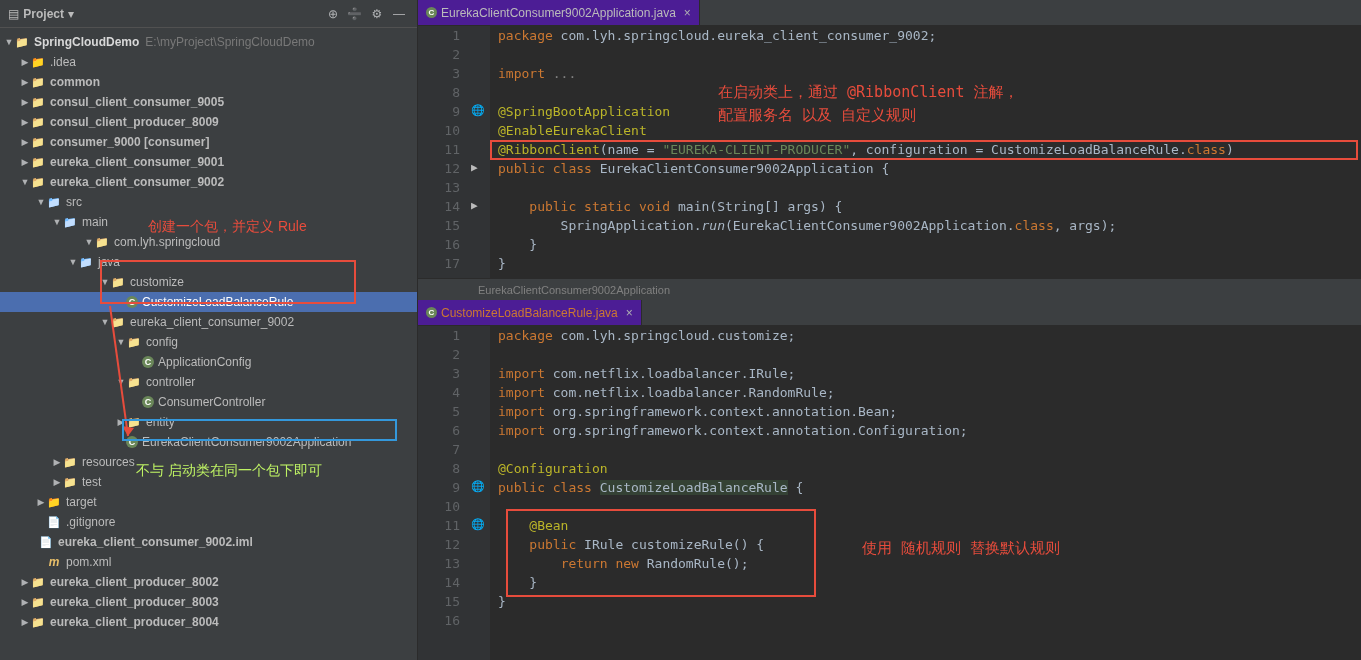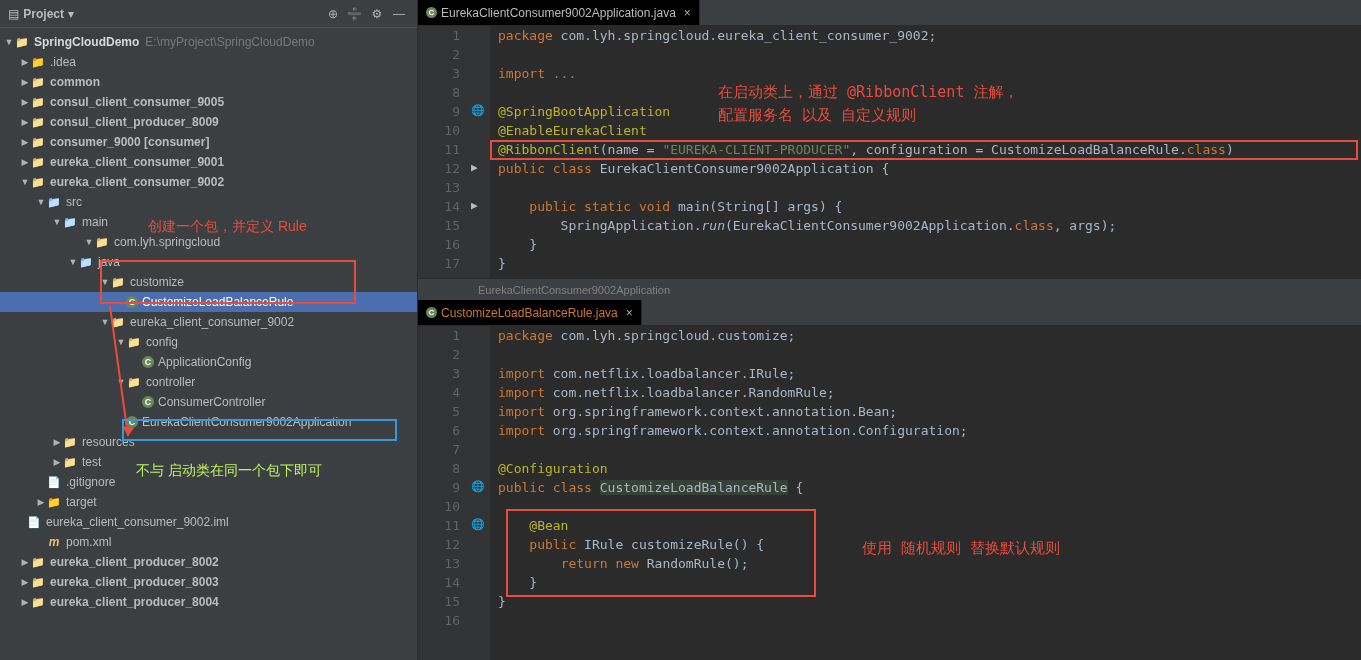--- a/index.html
+++ b/index.html
@@ -34,21 +34,21 @@
 .overlay-text { position: absolute; font-size: 14px; pointer-events: none; font-weight: normal; }
 .overlay-text.red { color: #e74c3c; }
 .overlay-text.blue { color: #bef264; }
 .red-arrow { position: absolute; pointer-events: none; }
 
 .editors { flex: 1; display: flex; flex-direction: column; background: #2b2b2b; }
 .editor-pane { display: flex; flex-direction: column; }
 .editor-pane.top { height: 300px; }
 .editor-pane.bottom { flex: 1; }
 .tab-bar { background: #3c3f41; display: flex; height: 26px; border-bottom: 1px solid #2b2b2b; }
-.tab { display: flex; align-items: center; padding: 0 8px; background: #000000; color: #bbbbbb; cursor: pointer; border-right: 1px solid #2b2b2b; }
+.tab { display: flex; align-items: center; padding: 0 8px; background: #4c1d95; color: #bbbbbb; cursor: pointer; border-right: 1px solid #2b2b2b; }
 .tab .tab-icon { width: 14px; height: 14px; margin-right: 4px; display: inline-flex; align-items: center; justify-content: center; }
 .tab .tab-icon.java { background: #6a8759; border-radius: 50%; width: 11px; height: 11px; }
 .tab .tab-icon.java::before { content: "C"; color: #fff; font-size: 8px; font-weight: bold; }
 .tab .close-icon { margin-left: 8px; color: #afb1b3; cursor: pointer; font-size: 12px; }
 .tab.orange-text { color: #cc7832; }
 .code-area { flex: 1; display: flex; font-family: "Consolas", monospace; font-size: 13px; background: #2b2b2b; position: relative; overflow: hidden; }
 .gutter { width: 50px; text-align: right; padding-right: 8px; color: #606366; user-select: none; background: #313335; }
 .gutter-icons { width: 22px; background: #313335; position: relative; }
 .gutter-icon { position: absolute; font-size: 11px; left: 3px; }
 .code-lines { flex: 1; padding-left: 8px; white-space: pre; color: #a9b7c6; position: relative; }
@@ -166,45 +166,50 @@
           <span class="arrow expanded"></span>
           <span class="folder-icon "></span>
           <span>controller</span>
         </div>
         <div class="tree-row" style="padding-left: 132px;">
           <span class="arrow none"></span>
           <span class="file-icon java"></span>
           <span>ConsumerController</span>
         </div>
         <div class="tree-row" style="padding-left: 116px;">
+          <span class="arrow collapsed"></span>
+          <span class="folder-icon "></span>
+          <span>entity</span>
+        </div>
+        <div class="tree-row" style="padding-left: 116px;">
           <span class="arrow none"></span>
           <span class="file-icon java"></span>
           <span>EurekaClientConsumer9002Application</span>
         </div>
         <div class="tree-row" style="padding-left: 52px;">
           <span class="arrow collapsed"></span>
           <span class="folder-icon "></span>
           <span>resources</span>
         </div>
         <div class="tree-row" style="padding-left: 52px;">
           <span class="arrow collapsed"></span>
           <span class="folder-icon "></span>
           <span>test</span>
         </div>
         <div class="tree-row" style="padding-left: 36px;">
+          <span class="arrow collapsed"></span>
+          <span class="folder-icon orange"></span>
+          <span>target</span>
+        </div>
+        <div class="tree-row" style="padding-left: 36px;">
           <span class="arrow none"></span>
           <span class="file-icon gitignore"></span>
           <span>.gitignore</span>
         </div>
-        <div class="tree-row" style="padding-left: 36px;">
-          <span class="arrow collapsed"></span>
-          <span class="folder-icon orange"></span>
-          <span>target</span>
-        </div>
-        <div class="tree-row" style="padding-left: 16px;">
+        <div class="tree-row" style="padding-left: 28px; font-weight: bold;">
           <span class="arrow none"></span>
           <span class="file-icon iml"></span>
           <span>eureka_client_consumer_9002.iml</span>
         </div>
         <div class="tree-row" style="padding-left: 36px;">
           <span class="arrow none"></span>
           <span class="file-icon pom"></span>
           <span>pom.xml</span>
         </div>
         <div class="tree-row" style="padding-left: 20px;">

